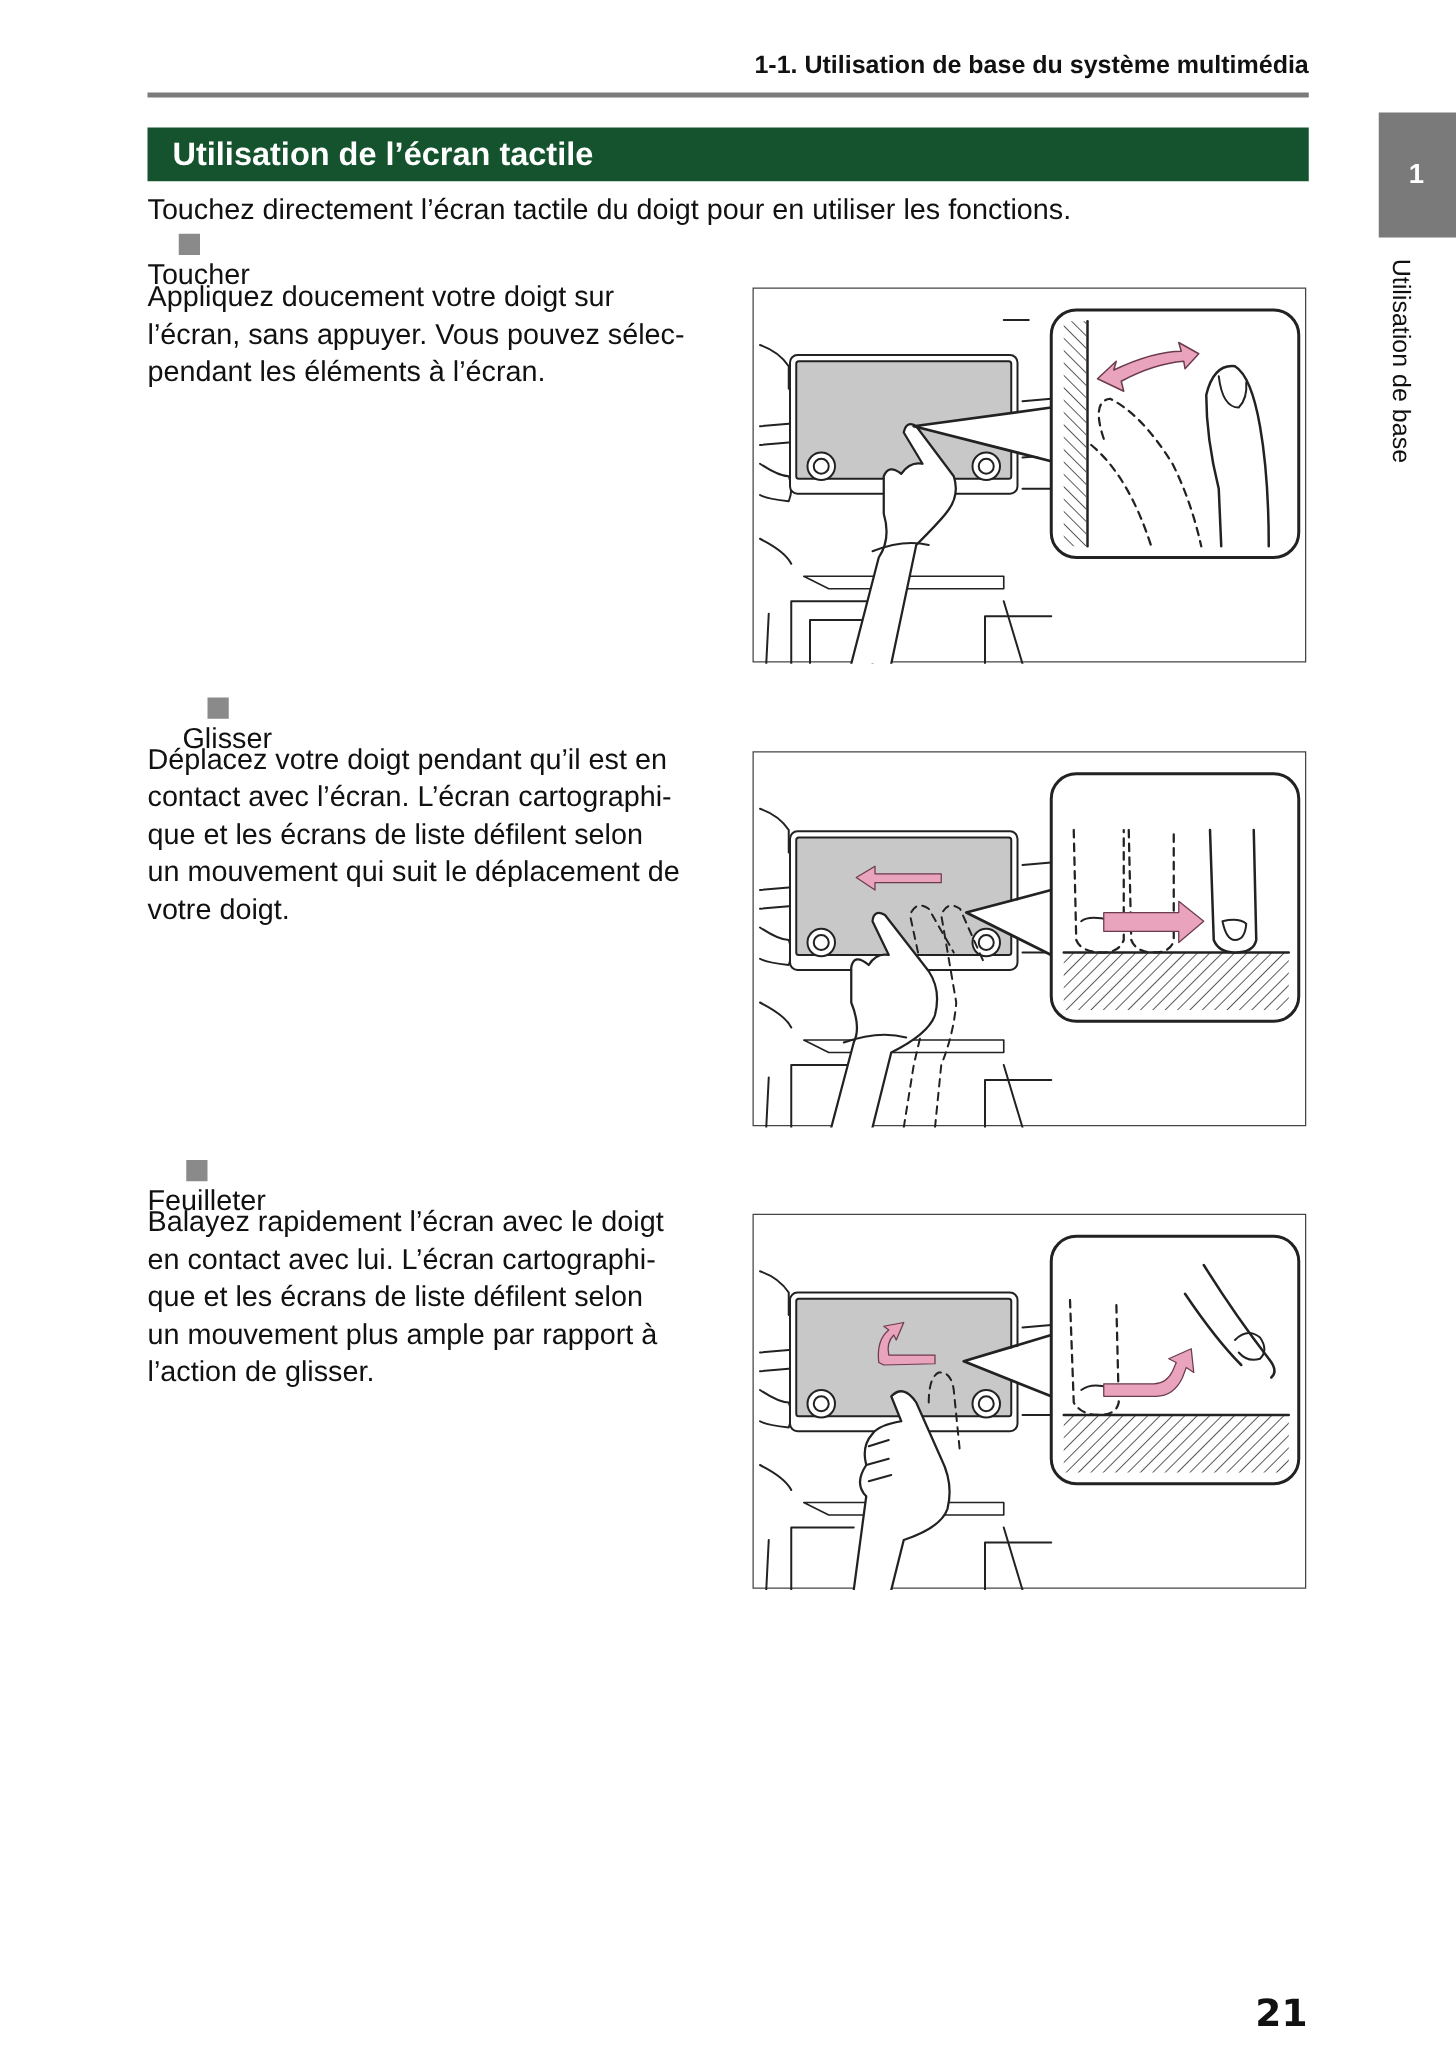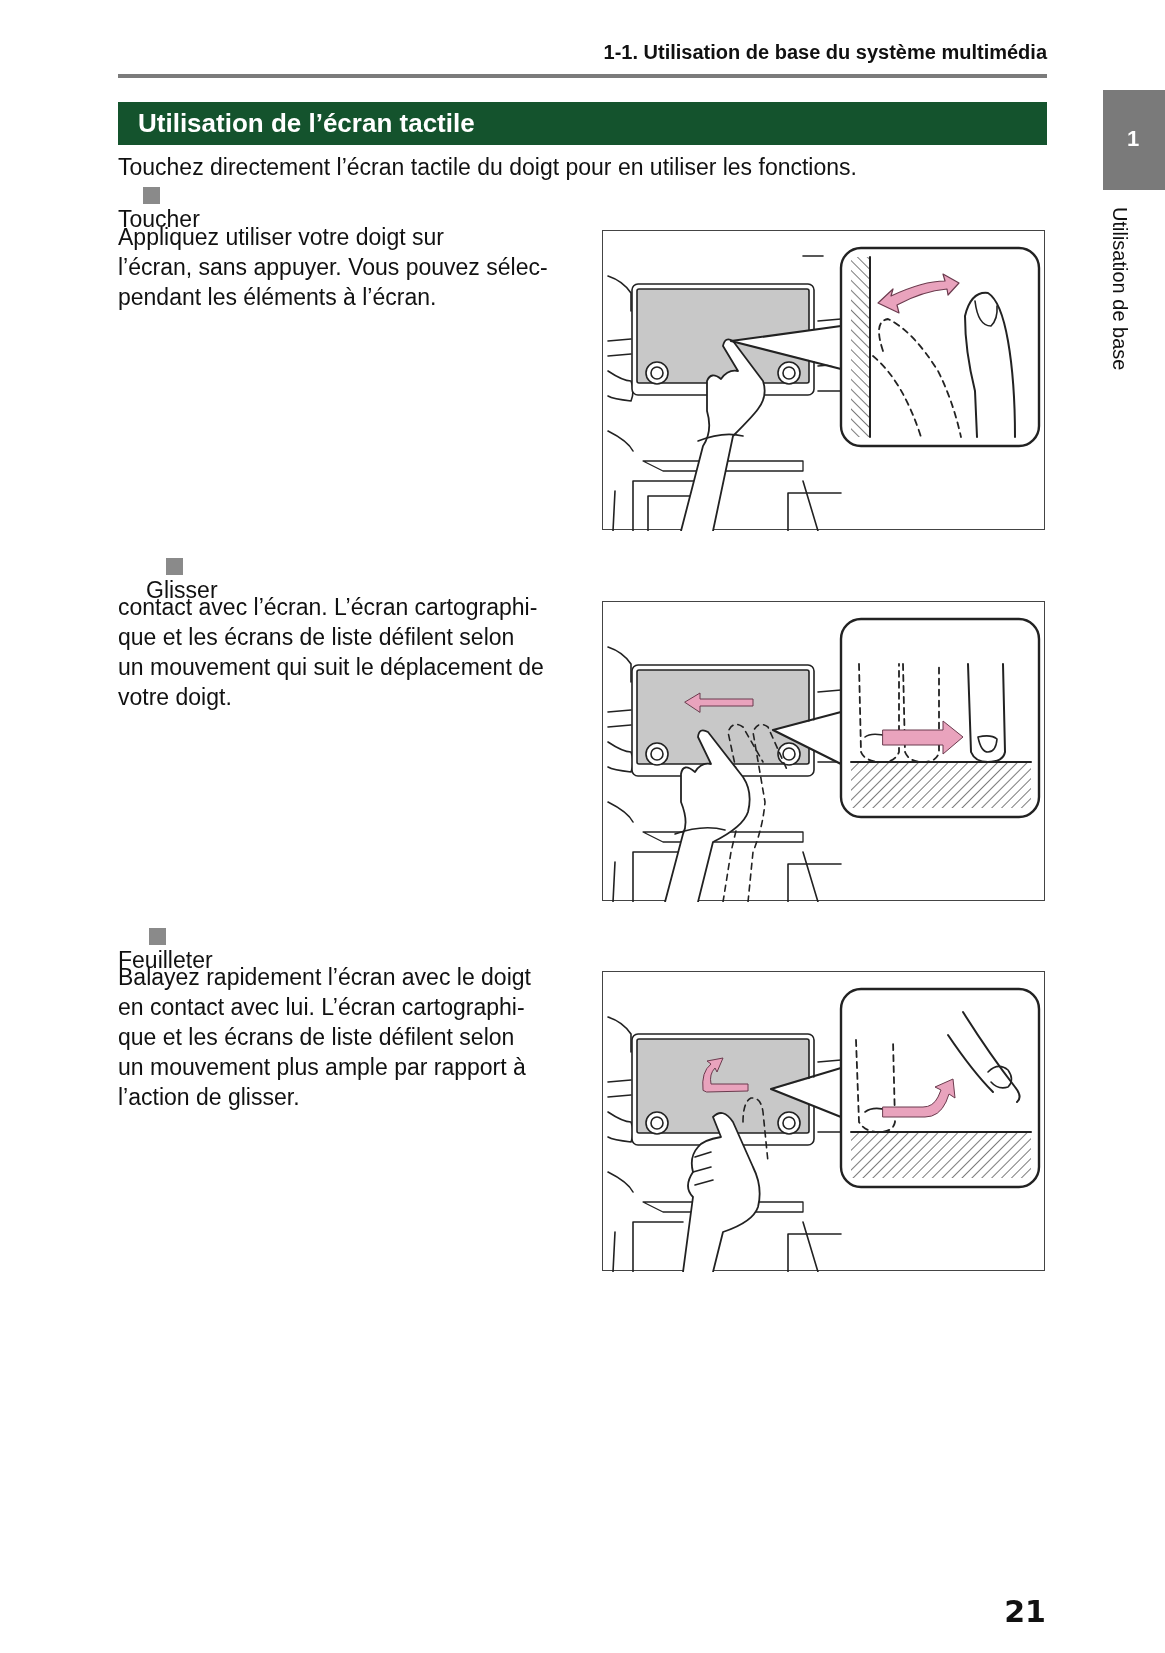--- a/index.html
+++ b/index.html
@@ -41,30 +41,31 @@
 <div class="abs side-label">Utilisation de base</div>
 
 <div class="abs banner">Utilisation de l’écran tactile</div>
 <div class="abs intro">Touchez directement l’écran tactile du doigt pour en utiliser les fonctions.</div>
 
 <div class="abs subhead" style="top:187px;">
   <span class="bullet"></span>
   <span>Toucher</span>
 </div>
 <div class="abs body-text" style="top:222px;">
-  <div>Appliquez utiliser votre doigt sur</div>
+  <div>Appliquez doucement votre doigt sur</div>
   <div>l’écran, sans appuyer. Vous pouvez sélec-</div>
   <div>pendant les éléments à l’écran.</div>
 </div>
 
 <div class="abs subhead" style="top:558px;margin-left:28px;">
   <span class="bullet"></span>
   <span>Glisser</span>
 </div>
 <div class="abs body-text" style="top:592px;">
+  <div>Déplacez votre doigt pendant qu’il est en</div>
   <div>contact avec l’écran. L’écran cartographi-</div>
   <div>que et les écrans de liste défilent selon</div>
   <div>un mouvement qui suit le déplacement de</div>
   <div>votre doigt.</div>
 </div>
 
 <div class="abs subhead" style="top:928px;">
   <span class="bullet"></span>
   <span>Feuilleter</span>
 </div>

